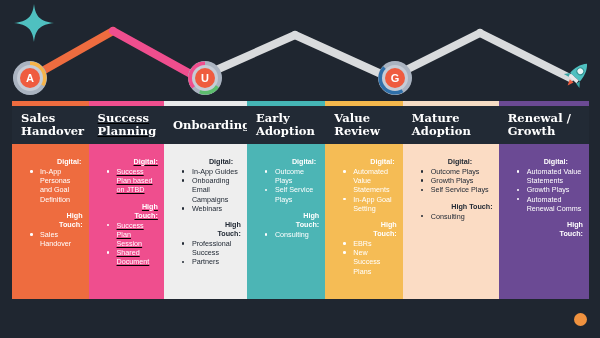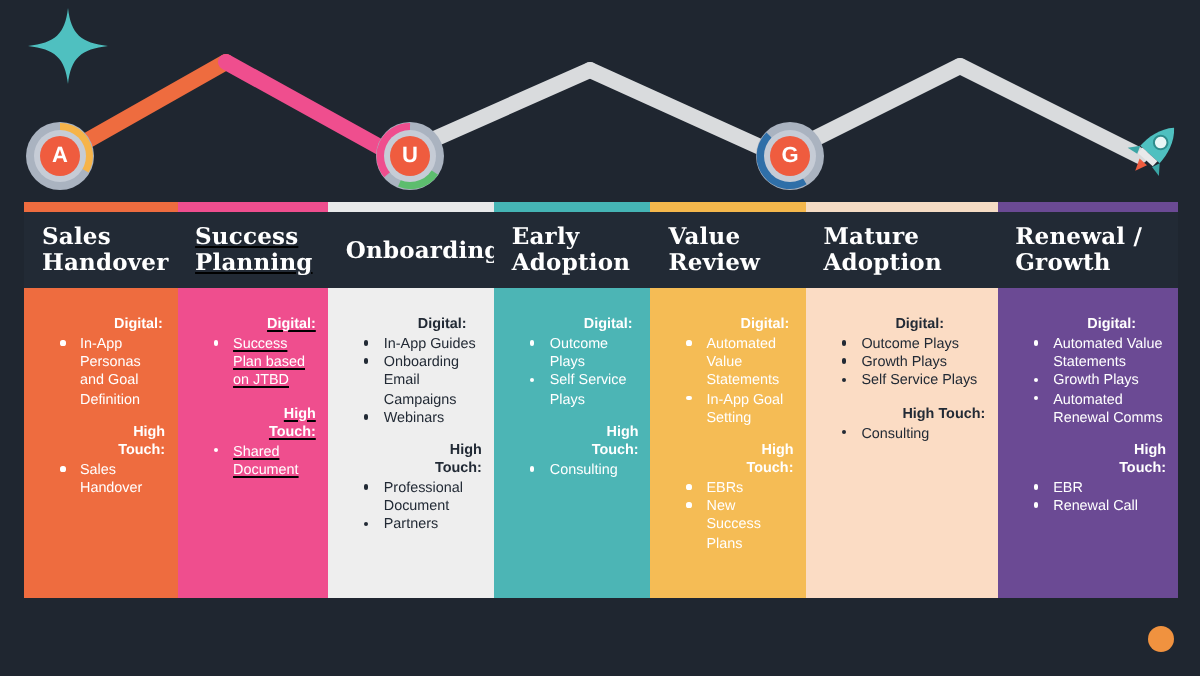--- a/index.html
+++ b/index.html
@@ -142,39 +142,40 @@
         <div class="col-head">
           <h3>Success<br>Planning</h3>
         </div>
         <div class="col-body" style="background: rgb(239, 78, 142); color: rgb(255, 255, 255);">
           <div class="sec-title">Digital:</div>
           <ul>
             <li>Success Plan based on JTBD</li>
           </ul>
           <div class="sec-title spaced">High Touch:</div>
           <ul>
+            <li>Success Plan Session</li>
             <li>Shared Document</li>
           </ul>
         </div>
       </div>
       <div class="col" style="width: 83px;">
         <div class="col-top" style="background: rgb(232, 233, 234);"></div>
         <div class="col-head">
           <h3>Onboarding</h3>
         </div>
         <div class="col-body" style="background: rgb(238, 238, 238); color: rgb(34, 42, 53);">
           <div class="sec-title">Digital:</div>
           <ul>
             <li>In-App Guides</li>
             <li>Onboarding Email Campaigns</li>
             <li>Webinars</li>
           </ul>
           <div class="sec-title spaced">High Touch:</div>
           <ul>
-            <li>Professional Document</li>
+            <li>Professional Success</li>
             <li>Partners</li>
           </ul>
         </div>
       </div>
       <div class="col" style="width: 85px;">
         <div class="col-top" style="background: rgb(69, 181, 181);"></div>
         <div class="col-head">
           <h3>Early<br>Adoption</h3>
         </div>
         <div class="col-body" style="background: rgb(76, 181, 181); color: rgb(255, 255, 255);">
@@ -231,22 +232,18 @@
           <h3>Renewal /<br>Growth</h3>
         </div>
         <div class="col-body" style="background: rgb(107, 74, 148); color: rgb(255, 255, 255);">
           <div class="sec-title">Digital:</div>
           <ul>
             <li>Automated Value Statements</li>
             <li>Growth Plays</li>
             <li>Automated Renewal Comms</li>
           </ul>
           <div class="sec-title spaced">High Touch:</div>
-          <ul>
-            <li>EBR</li>
-            <li>Renewal Call</li>
-          </ul>
         </div>
       </div>
     </div>
 
   <div class="dot-bottom"></div>
 </div>
 
 </body></html>

